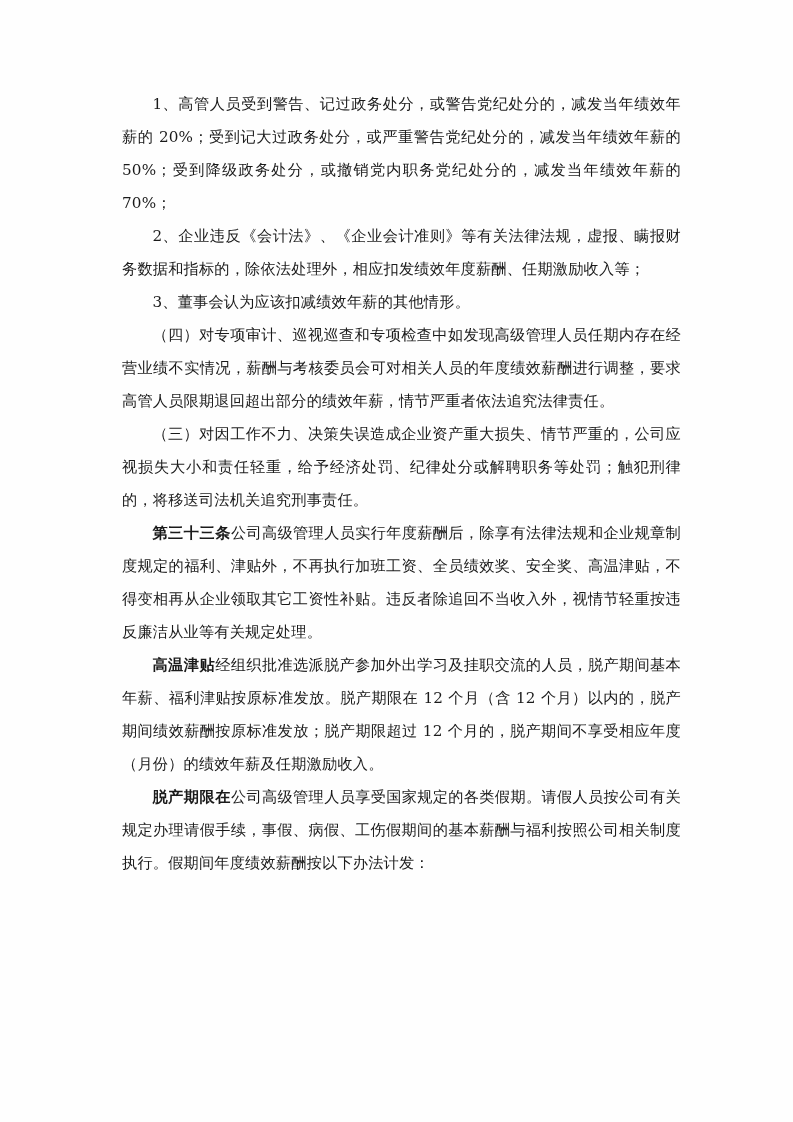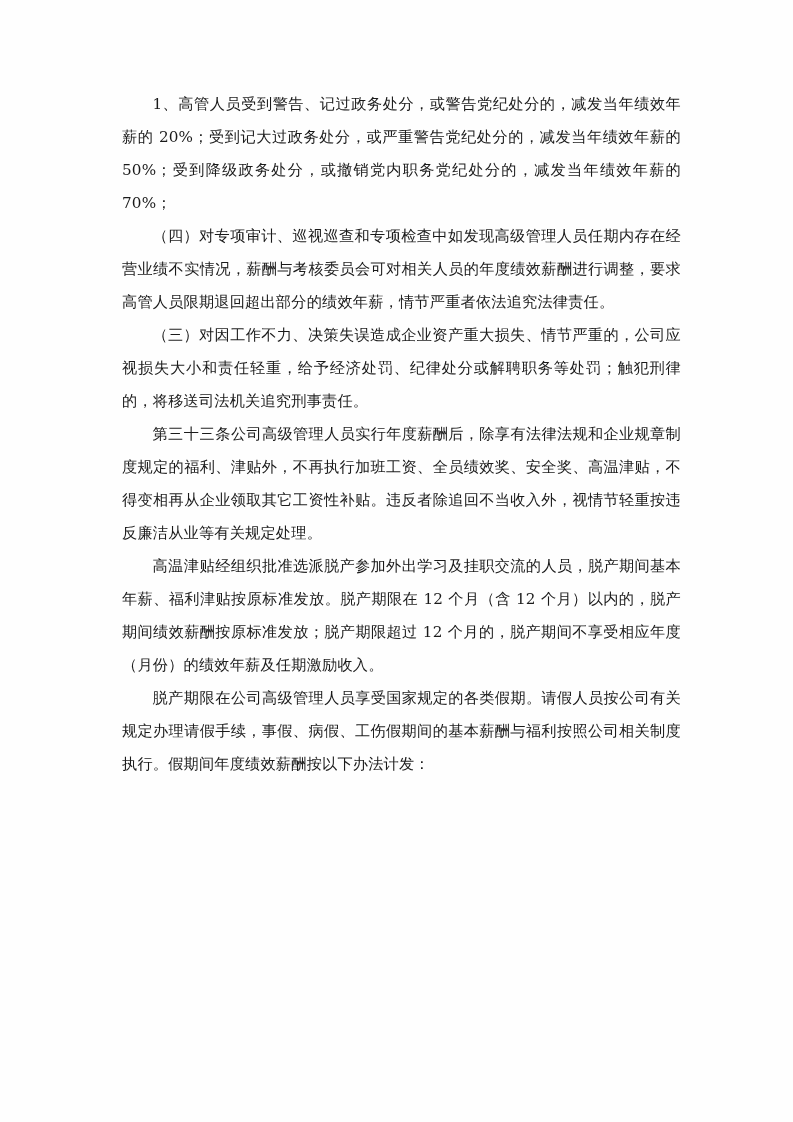--- a/index.html
+++ b/index.html
@@ -27,36 +27,38 @@
     line-height: 33px;
     text-align: justify;
     text-justify: inter-ideograph;
     letter-spacing: 0.2px;
   }
   p.para {
     margin: 0;
     text-indent: 2em;
   }
   .art-title {
-    font-weight: normal;
+    font-weight: bold;
     letter-spacing: 0.4px;
   }
   .num-lead {
     letter-spacing: 0.2px;
   }
 </style>
 </head>
 <body>
 
 <div class="page">
   <div class="doc-body">
 
     <p class="para"><span class="num-lead">1、</span><span>高管人员受到警告、记过政务处分，或警告党纪处分的，减发当年绩效年薪的 20%；受到记大过政务处分，或严重警告党纪处分的，减发当年绩效年薪的 50%；受到降级政务处分，或撤销党内职务党纪处分的，减发当年绩效年薪的 70%；</span></p>
 
+    <p class="para"><span class="num-lead">2、</span><span>企业违反《会计法》、《企业会计准则》等有关法律法规，虚报、瞒报财务数据和指标的，除依法处理外，相应扣发绩效年度薪酬、任期激励收入等；</span></p>
 
+    <p class="para"><span class="num-lead">3、</span><span>董事会认为应该扣减绩效年薪的其他情形。</span></p>
 
     <p class="para"><span class="num-lead">（四）</span><span>对专项审计、巡视巡查和专项检查中如发现高级管理人员任期内存在经营业绩不实情况，薪酬与考核委员会可对相关人员的年度绩效薪酬进行调整，要求高管人员限期退回超出部分的绩效年薪，情节严重者依法追究法律责任。</span></p>
 
     <p class="para"><span class="num-lead">（三）</span><span>对因工作不力、决策失误造成企业资产重大损失、情节严重的，公司应视损失大小和责任轻重，给予经济处罚、纪律处分或解聘职务等处罚；触犯刑律的，将移送司法机关追究刑事责任。</span></p>
 
 
     <p class="para"><span class="art-title">第三十三条</span><span>公司高级管理人员实行年度薪酬后，除享有法律法规和企业规章制度规定的福利、津贴外，不再执行加班工资、全员绩效奖、安全奖、高温津贴，不得变相再从企业领取其它工资性补贴。违反者除追回不当收入外，视情节轻重按违反廉洁从业等有关规定处理。</span></p>
 
 
     <p class="para"><span class="art-title">高温津贴</span><span>经组织批准选派脱产参加外出学习及挂职交流的人员，脱产期间基本年薪、福利津贴按原标准发放。脱产期限在 12 个月（含 12 个月）以内的，脱产期间绩效薪酬按原标准发放；脱产期限超过 12 个月的，脱产期间不享受相应年度（月份）的绩效年薪及任期激励收入。</span></p>

